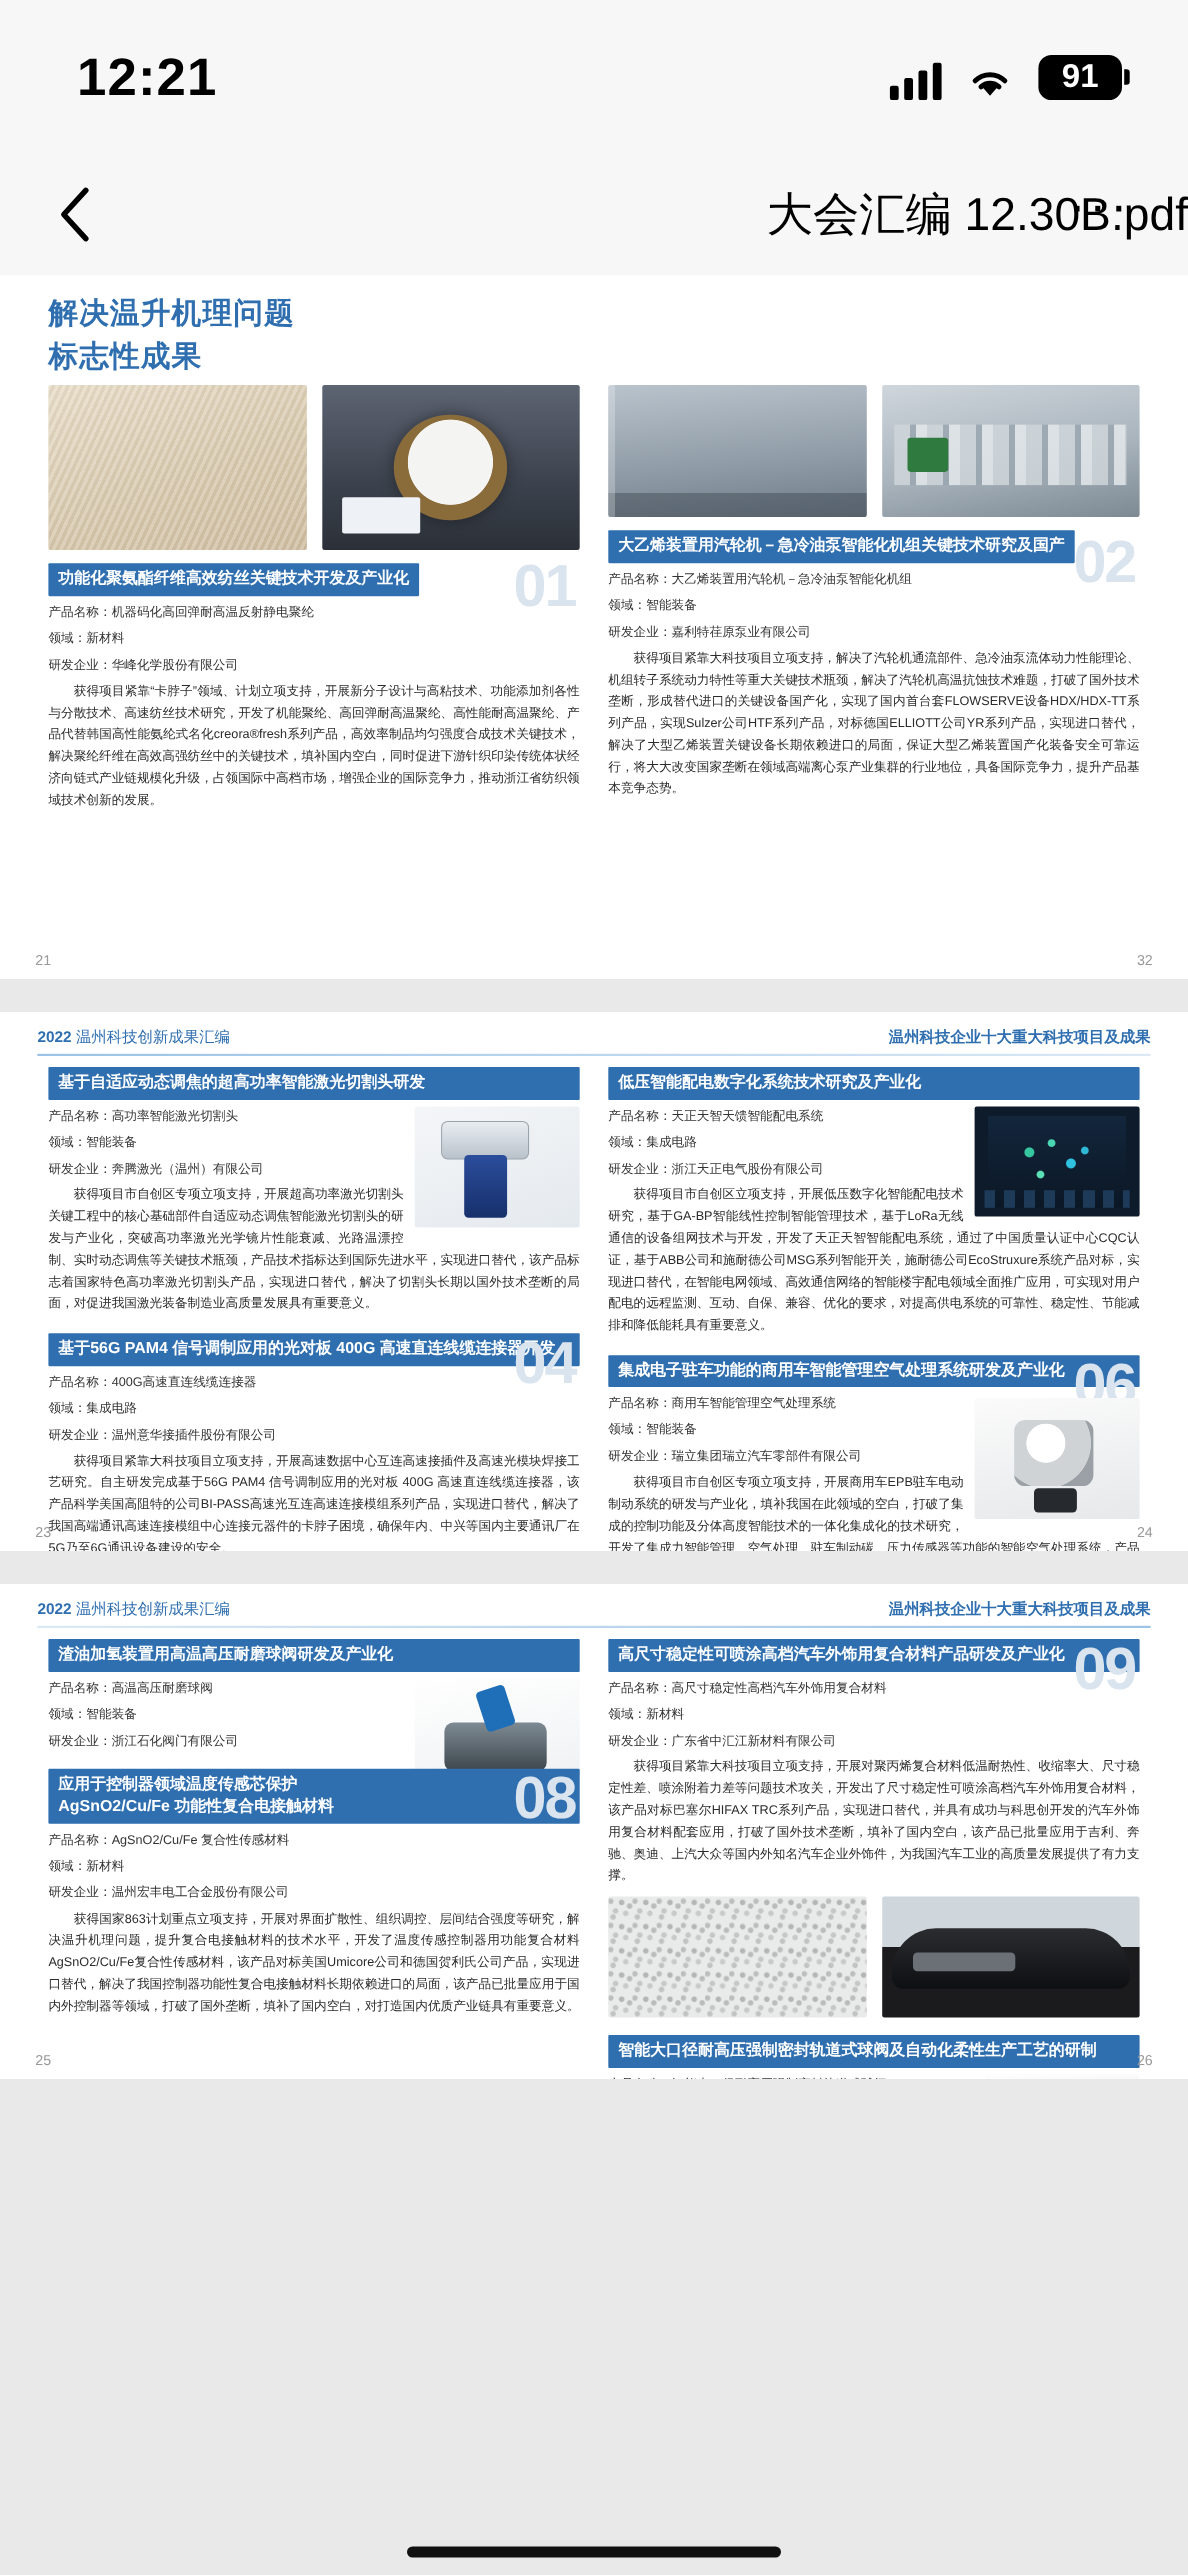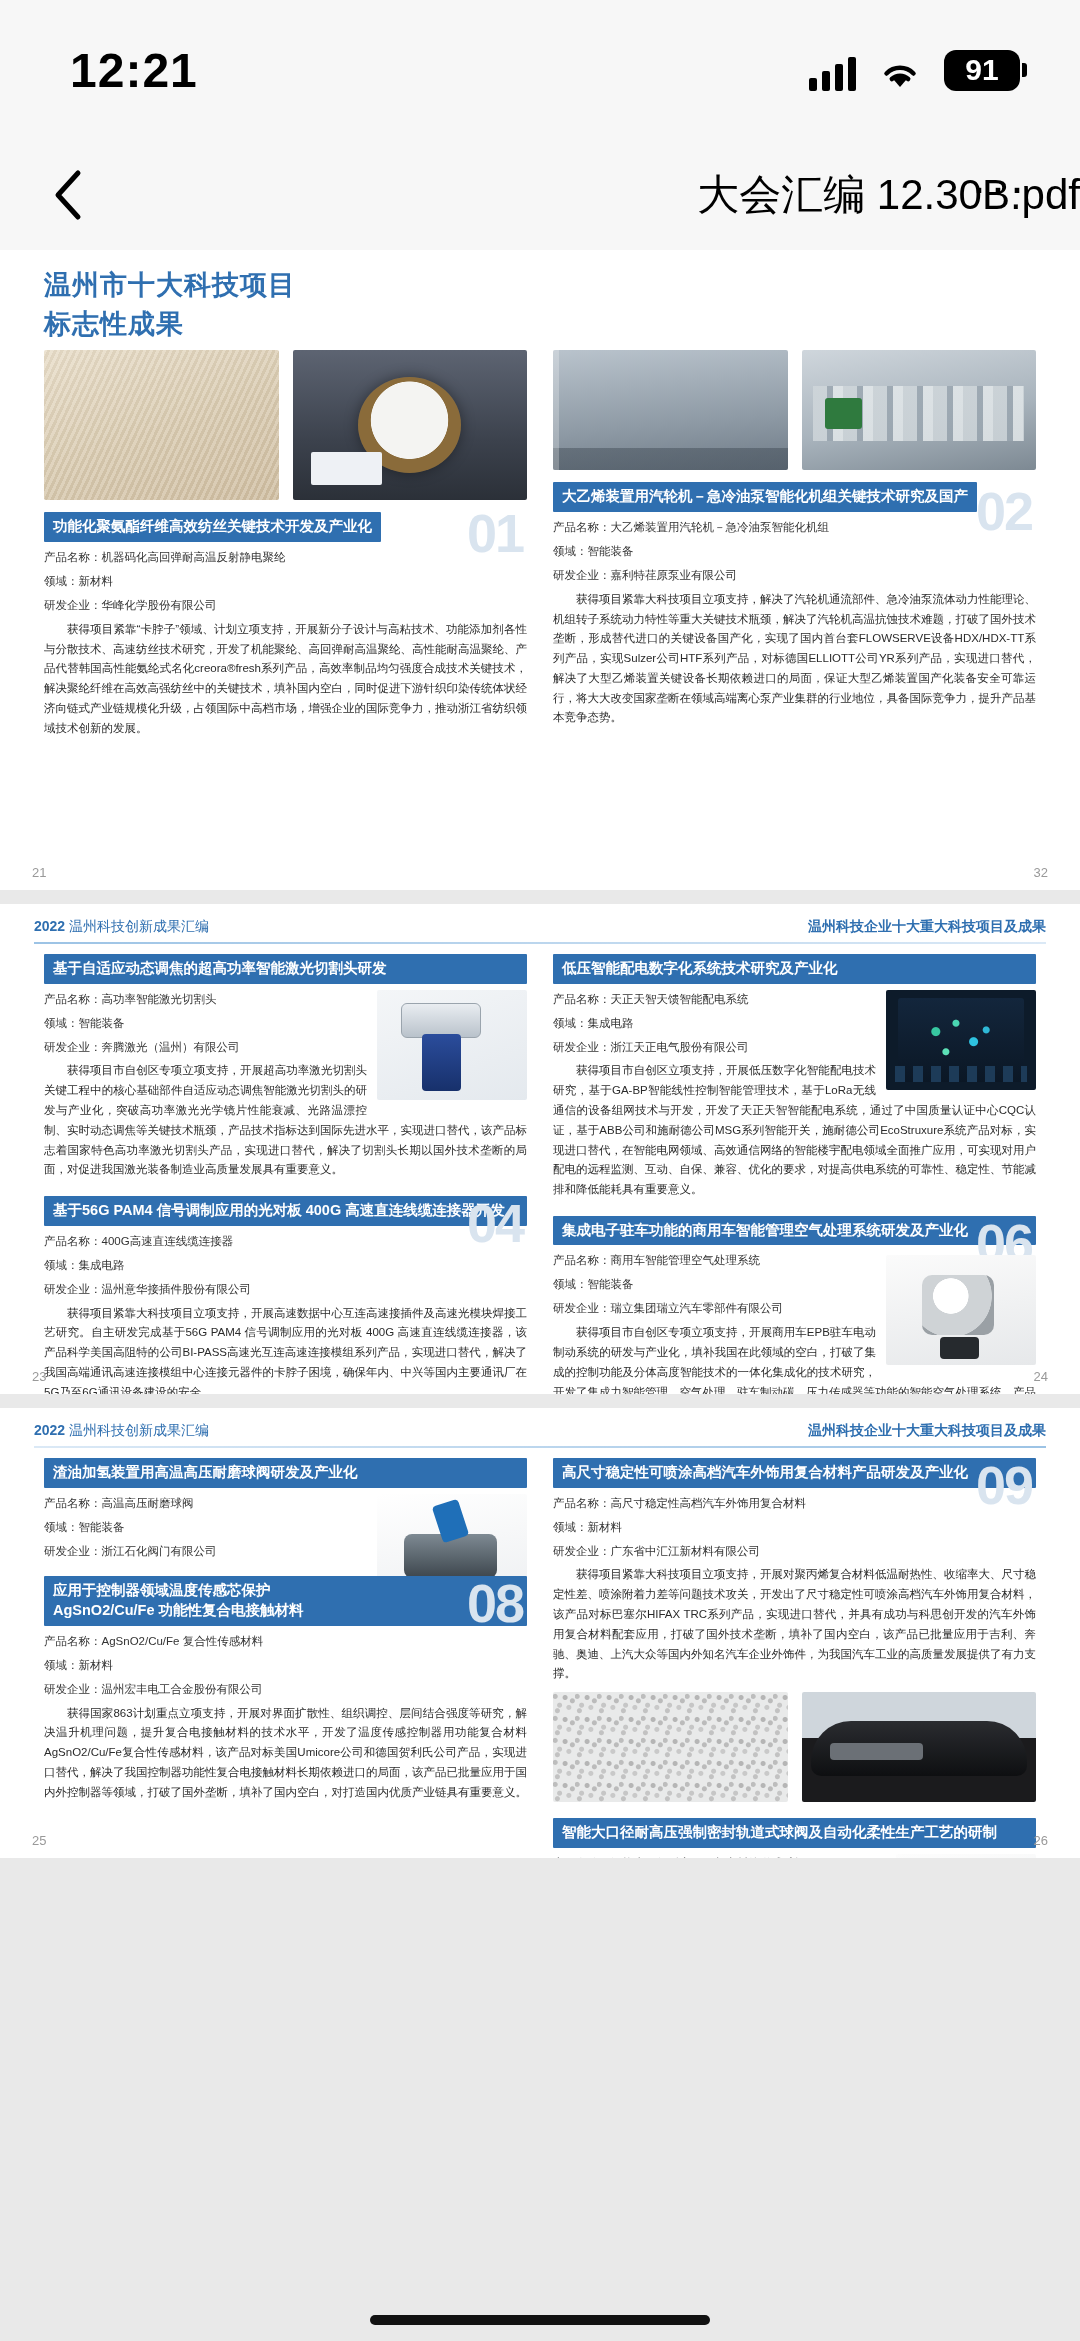--- a/index.html
+++ b/index.html
@@ -115,21 +115,21 @@
     background: #e9e9e9;
     overflow: hidden;
     position: relative;
   }
   .page {
     background: #ffffff;
     width: 1080px;
     position: relative;
     overflow: hidden;
   }
-  .page + .page { margin-top: 14px; }
+  .page + .page { margin-top: 30px; }
 
   .page-inner { padding: 0 26px; position: relative; height: 100%; }
 
   .pnum {
     position: absolute;
     bottom: 10px;
     font-size: 13px;
     color: #999;
   }
   .pnum.left { left: 32px; }
@@ -382,21 +382,21 @@
     </div>
     <div class="nav-title">大会汇编 12.30B.pdf</div>
     <div class="nav-more">···</div>
   </div>
 
   <div class="viewer">
 
     <div class="page" style="height:640px;">
       <div class="page-inner">
         <div class="doc-title">
-          <div>温州市十大科技项目</div>
+          <div>解决温升机理问题</div>
           <div>标志性成果</div>
         </div>
 
         <div class="cols">
 
           <div class="col">
             <div class="imgrow">
               <div class="ph ph-fabric h150"></div>
               <div class="ph ph-roll h150"></div>
             </div>

